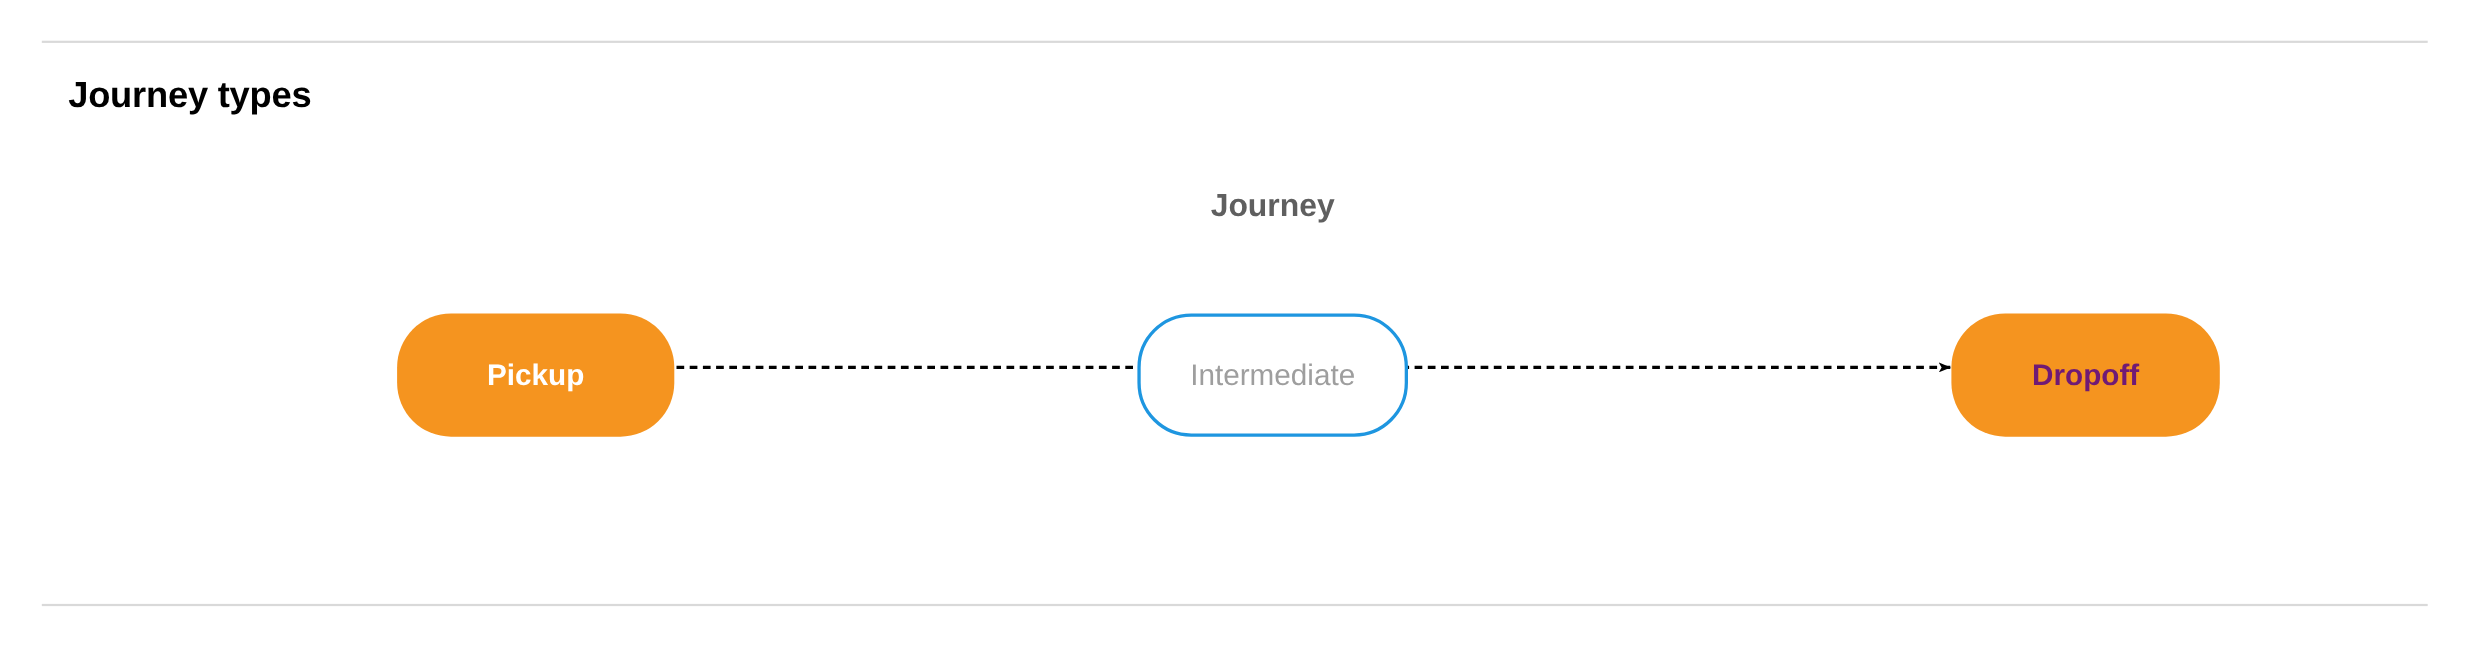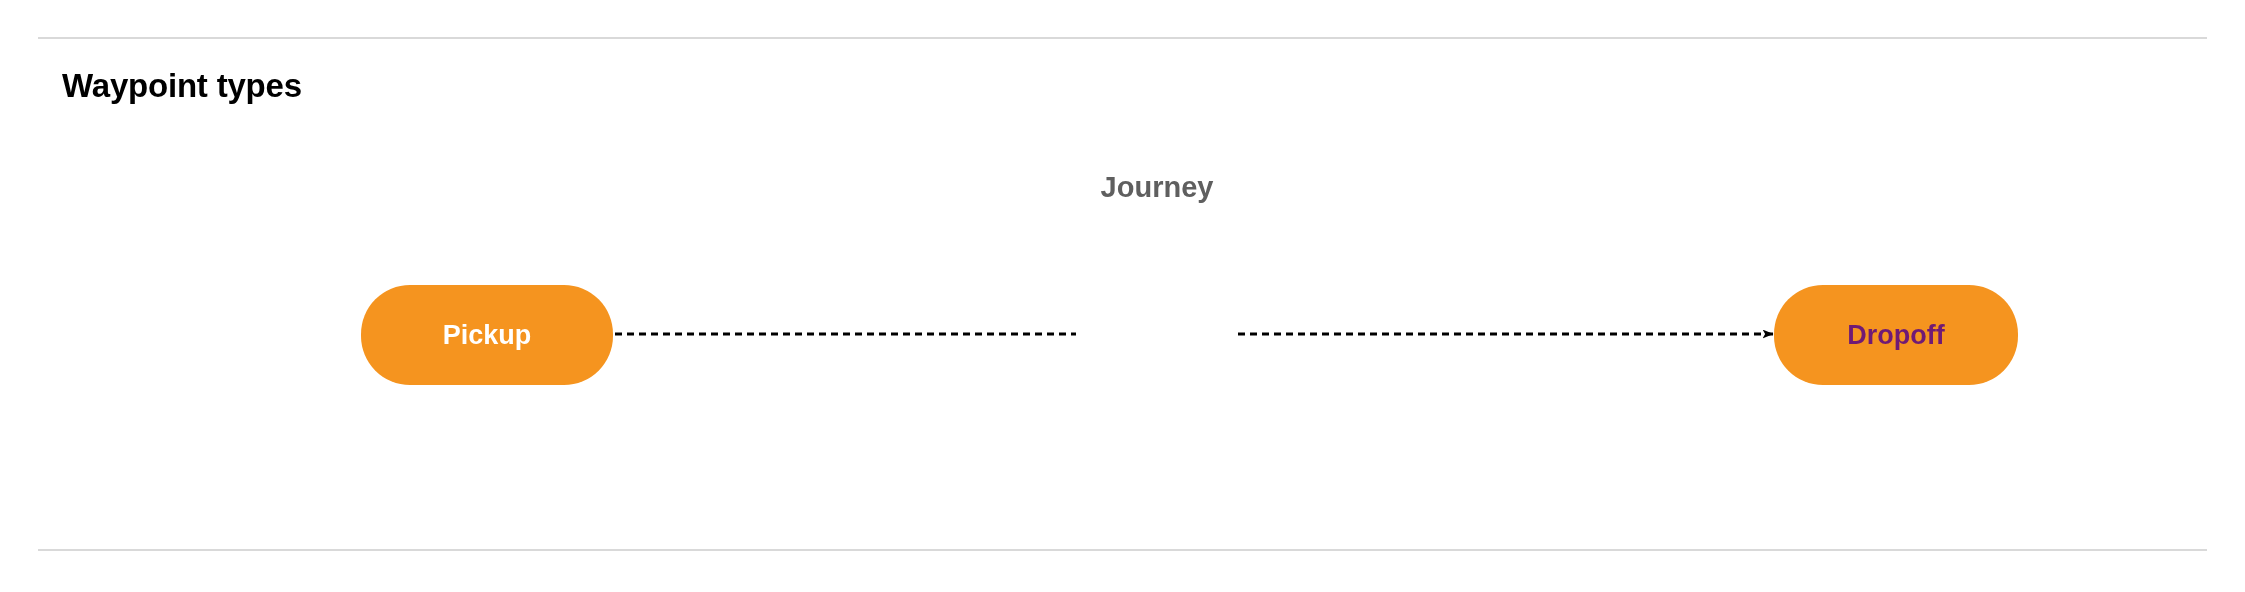--- a/index.html
+++ b/index.html
@@ -73,21 +73,21 @@
     left: 0;
     top: 0;
     width: 2245px;
     height: 592px;
     overflow: visible;
   }
 
   .node {
     position: absolute;
     box-sizing: border-box;
-    height: 100px;
+    height: 112px;
     border-radius: 49px;
     display: flex;
     align-items: center;
     justify-content: center;
     font-size: 27px;
     line-height: 1;
     white-space: nowrap;
   }
 
   .node-pickup {
@@ -118,21 +118,21 @@
     font-weight: bold;
   }
 </style>
 </head>
 <body>
 
 <div class="page">
 
   <div class="divider divider-top"></div>
 
-  <div class="section-title">Waypoint types</div>
+  <div class="section-title">Journey types</div>
 
   <div class="diagram">
 
     <div class="graph-label">Journey</div>
 
     <svg class="edges" width="2245" height="592" viewBox="0 0 2245 592">
       <defs>
         <marker id="arrowhead" markerWidth="11" markerHeight="9" refX="10.5" refY="4.5" orient="auto" markerUnits="userSpaceOnUse">
           <path d="M0,0 L11,4.5 L0,9 L2.6,4.5 Z" fill="#000000"></path>
         </marker>
@@ -140,20 +140,23 @@
 
       <line x1="599" y1="334" x2="1060" y2="334" stroke="#000000" stroke-width="3" stroke-dasharray="7 5" stroke-linecap="butt"></line>
 
       <line x1="1222" y1="334" x2="1757" y2="334" stroke="#000000" stroke-width="3" stroke-dasharray="7 5" stroke-linecap="butt" marker-end="url(#arrowhead)"></line>
     </svg>
 
     <div class="node node-pickup">
       <span>Pickup</span>
     </div>
 
+    <div class="node node-intermediate">
+      <span>Intermediate</span>
+    </div>
 
     <div class="node node-dropoff">
       <span>Dropoff</span>
     </div>
 
   </div>
 
   <div class="divider divider-bottom"></div>
 
 </div>

